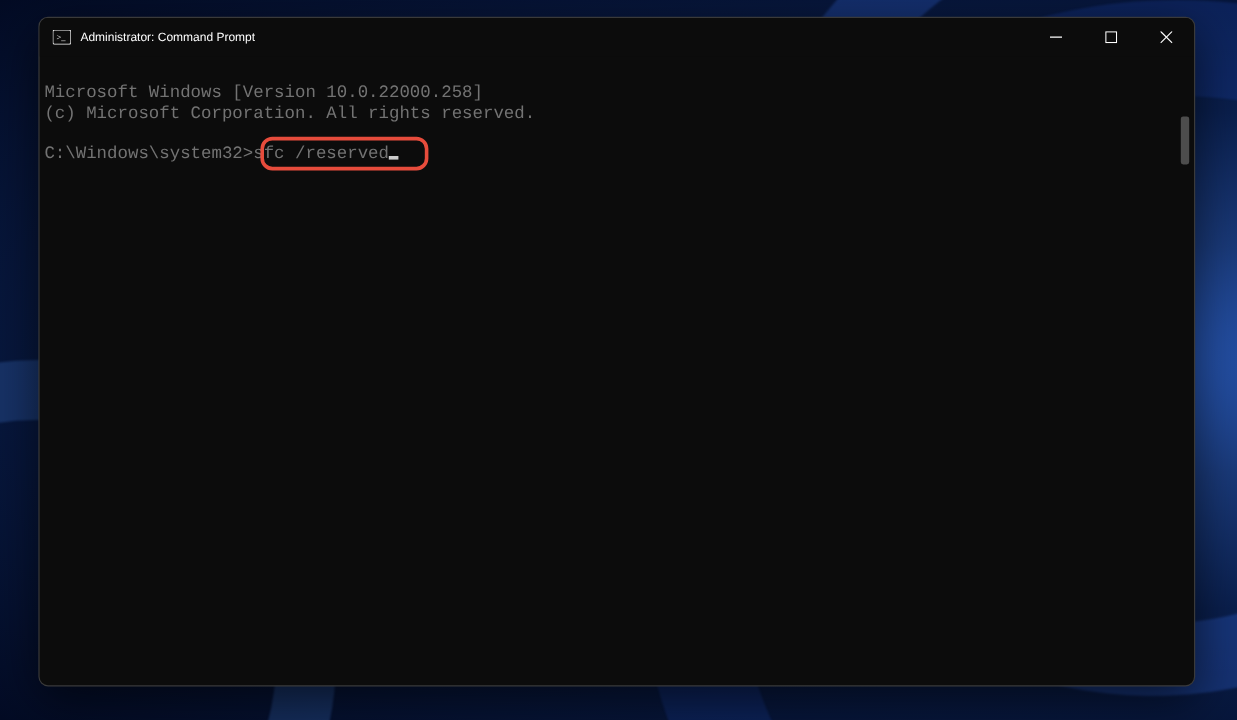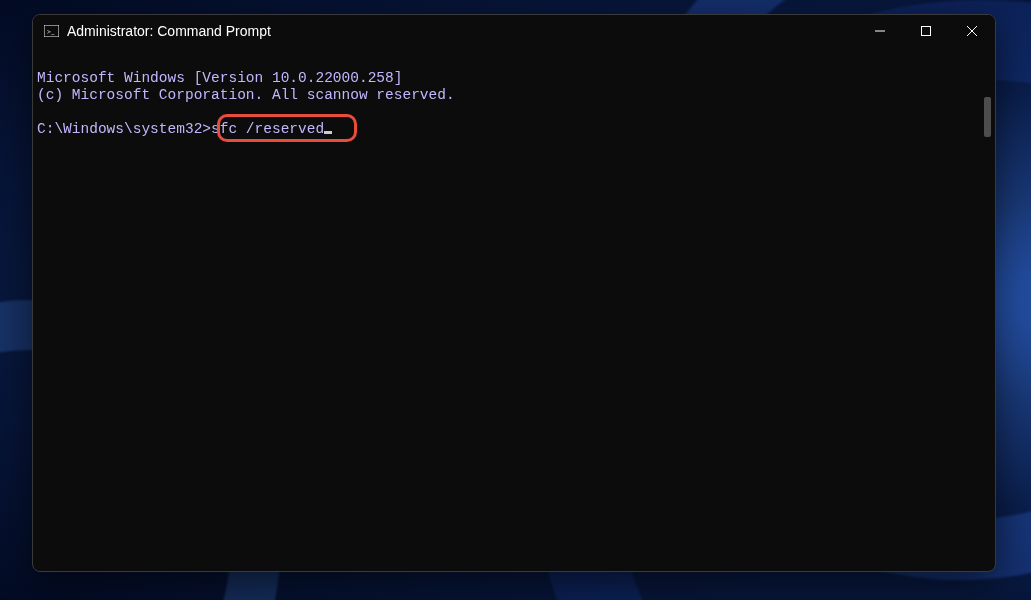--- a/index.html
+++ b/index.html
@@ -59,21 +59,21 @@
     }
     .titlebar .icon {
       width: 16px;
       height: 16px;
       margin-right: 8px;
       display: flex;
       align-items: center;
       justify-content: center;
     }
     .titlebar .title {
-      font-size: 14px;
+      font-size: 10px;
       flex: 1;
       color: #fff;
     }
     .win-controls {
       display: flex;
       height: 100%;
     }
     .win-btn {
       width: 46px;
       height: 100%;
@@ -89,21 +89,21 @@
       flex: 1;
       position: relative;
       padding: 6px 4px 6px 4px;
       font-family: Consolas, "Courier New", monospace;
       font-size: 14.5px;
       line-height: 17px;
       color: #cccccc;
       white-space: pre;
       overflow: hidden;
     }
-    .terminal .line { color: #c4b5fd; }
+    .terminal .line { color: #737373; }
     .highlight-box {
       position: absolute;
       border: 3px solid #e74c3c;
       border-radius: 10px;
       pointer-events: none;
     }
     .cursor {
       display: inline-block;
       width: 8px;
       height: 3px;
@@ -151,20 +151,20 @@
         <svg width="10" height="10">
           <line x1="0" y1="0" x2="10" y2="10" stroke="#fff" stroke-width="1"></line>
           <line x1="10" y1="0" x2="0" y2="10" stroke="#fff" stroke-width="1"></line>
         </svg>
       </div>
     </div>
   </div>
 
   <div class="terminal">
 <span class="line">Microsoft Windows [Version 10.0.22000.258]</span>
-<span class="line">(c) Microsoft Corporation. All scannow reserved.</span>
+<span class="line">(c) Microsoft Corporation. All rights reserved.</span>
 
 <span class="line">C:\Windows\system32&gt;</span><span class="line">sfc /reserved</span><span class="cursor"></span>
     <div class="scrollbar"></div>
   </div>
 
   <div class="highlight-box" id="highlight" style="left: 184px; top: 99px; width: 140px; height: 28px;"></div>
 </div>
 
 </body></html>

